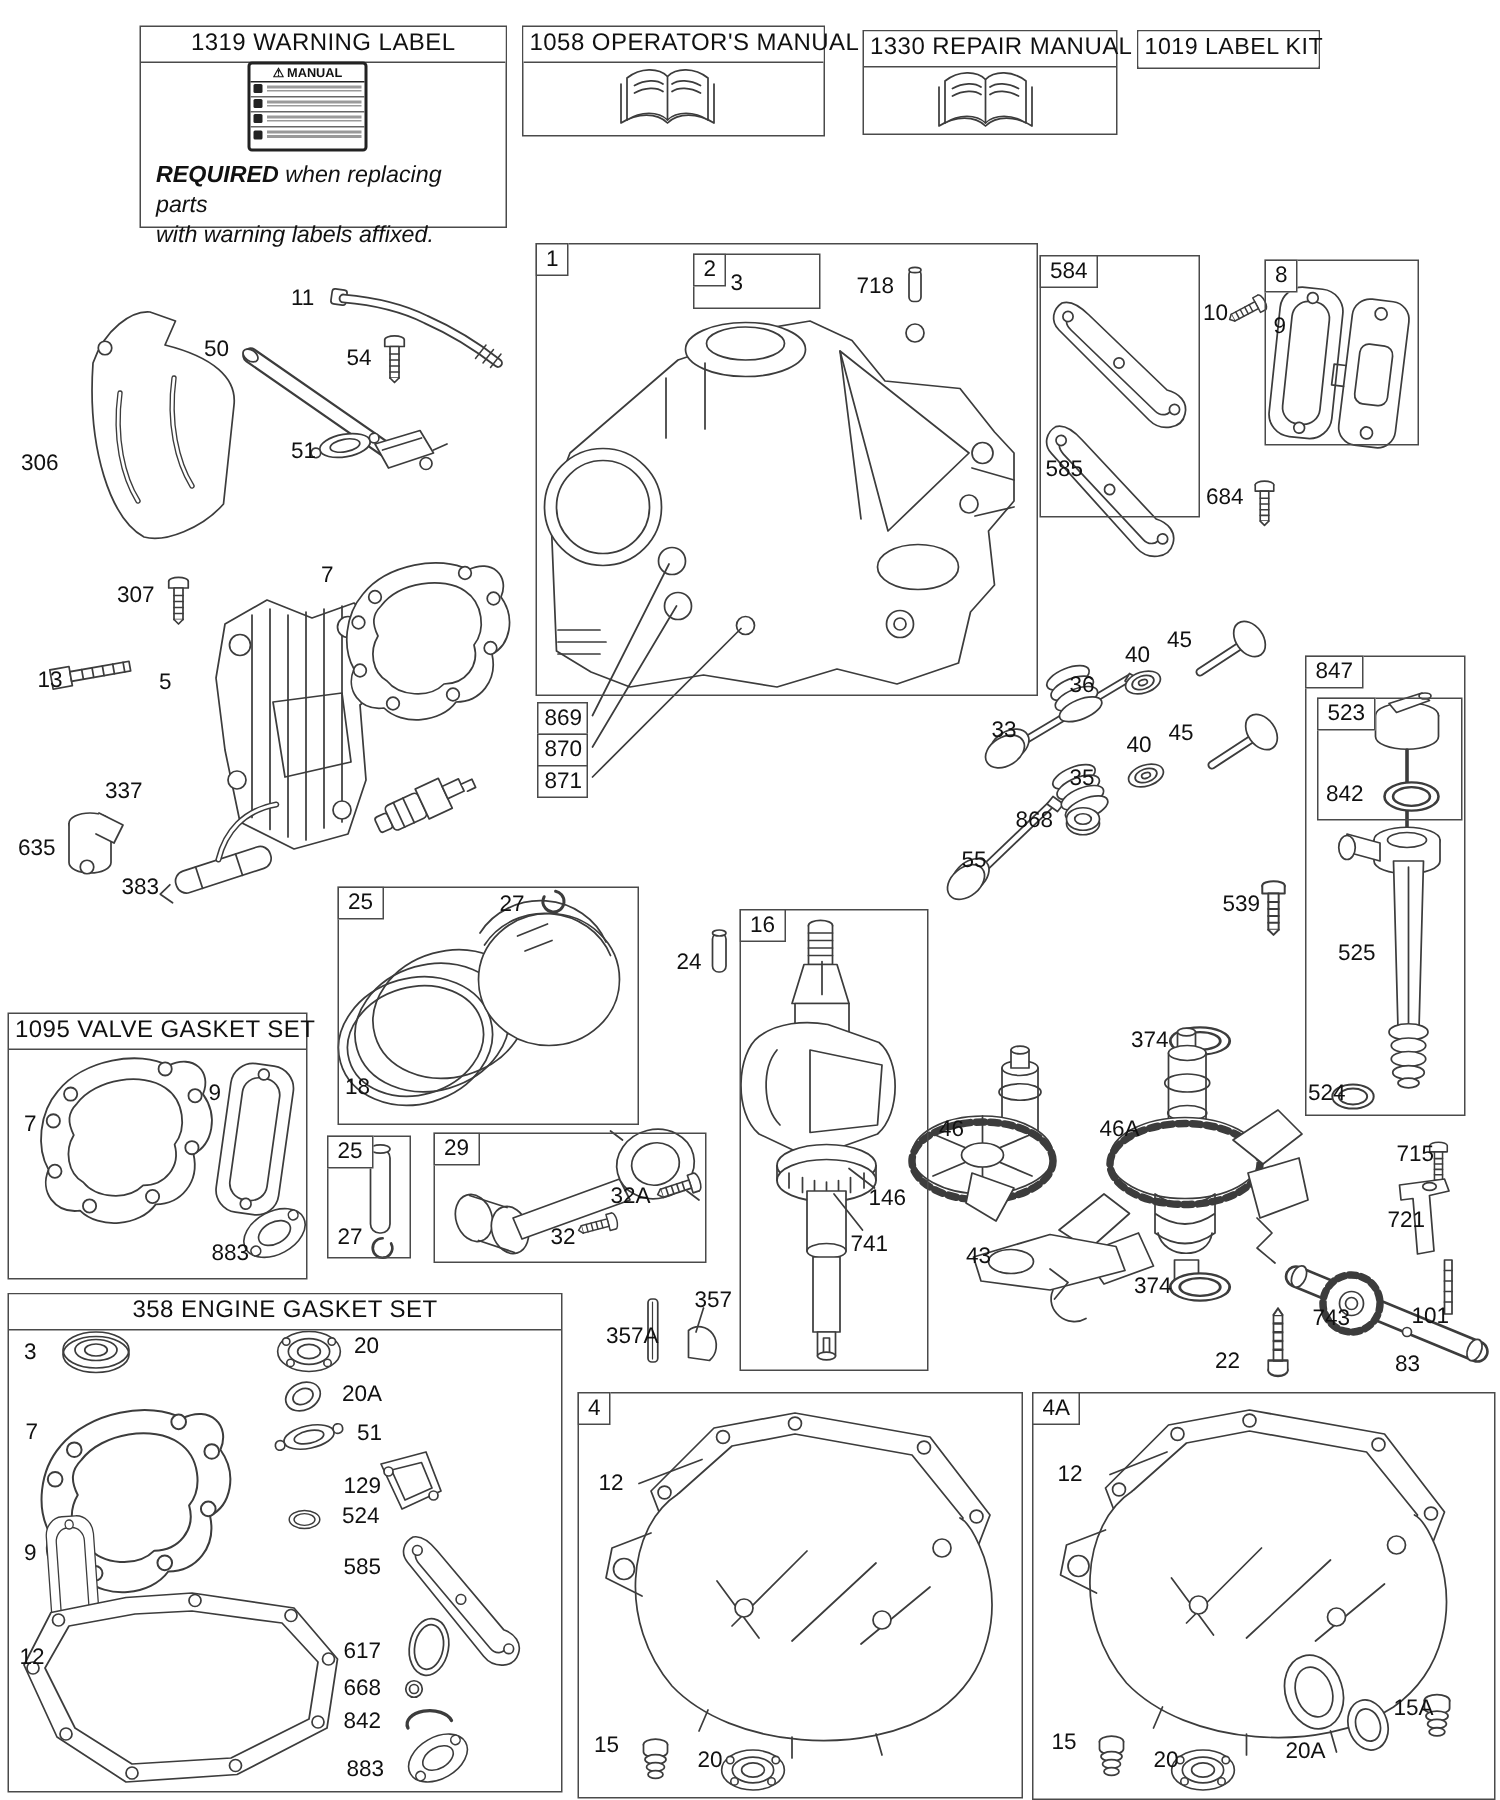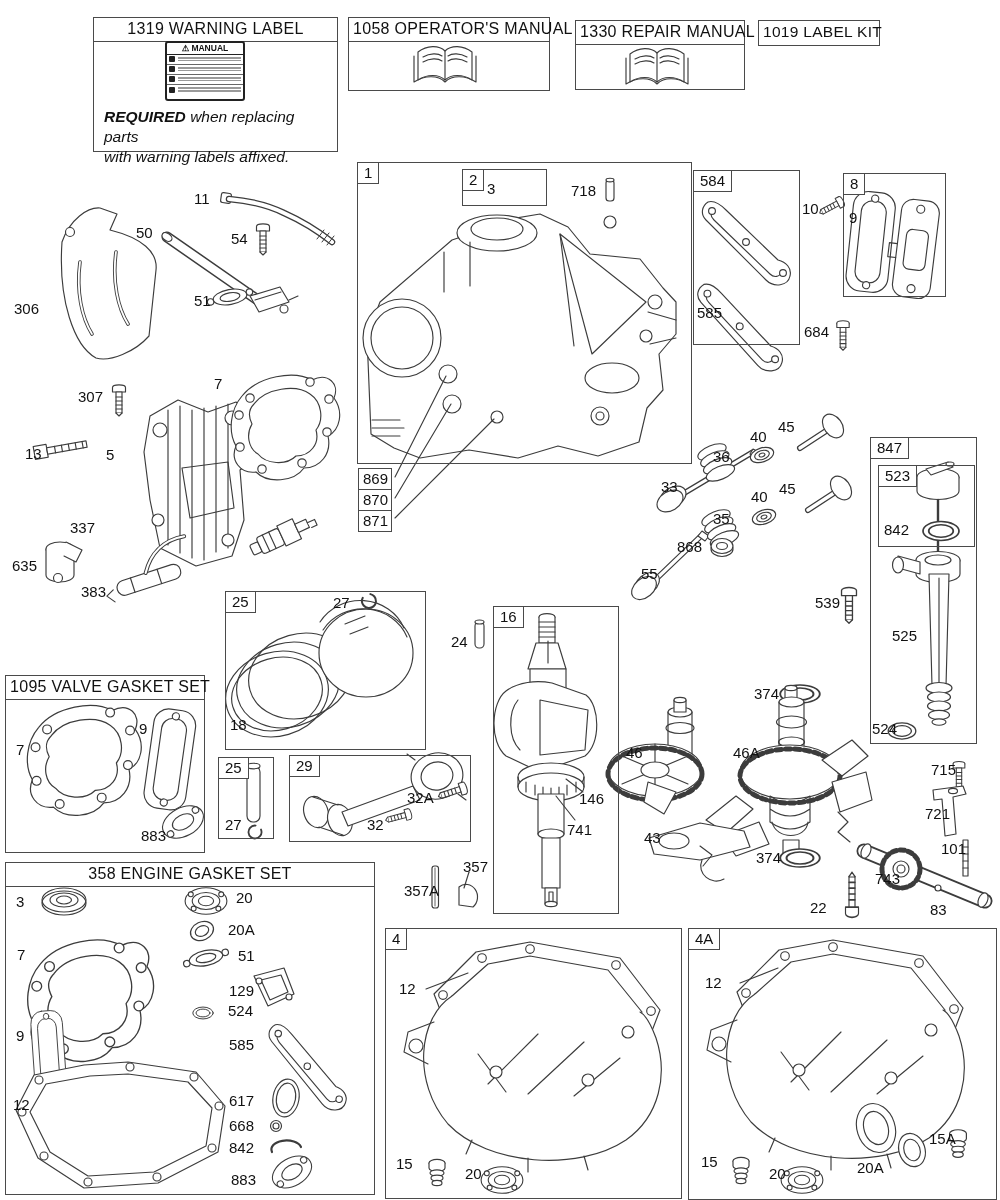--- a/index.html
+++ b/index.html
@@ -634,21 +634,21 @@
 <span class="callout" style="left:451px;top:634px">24</span>
 <span class="callout" style="left:579px;top:791px">146</span>
 <span class="callout" style="left:567px;top:822px">741</span>
 <span class="callout" style="left:754px;top:686px">374</span>
 <span class="callout" style="left:626px;top:745px">46</span>
 <span class="callout" style="left:733px;top:745px">46A</span>
 <span class="callout" style="left:644px;top:830px">43</span>
 <span class="callout" style="left:756px;top:850px">374</span>
 <span class="callout" style="left:931px;top:762px">715</span>
 <span class="callout" style="left:925px;top:806px">721</span>
-<span class="callout" style="left:941px;top:841px">101</span>
+<span class="callout" style="left:941px;top:870px">101</span>
 <span class="callout" style="left:875px;top:871px">743</span>
 <span class="callout" style="left:930px;top:902px">83</span>
 <span class="callout" style="left:810px;top:900px">22</span>
 <span class="callout" style="left:463px;top:859px">357</span>
 <span class="callout" style="left:404px;top:883px">357A</span>
 <span class="callout" style="left:16px;top:742px">7</span>
 <span class="callout" style="left:139px;top:721px">9</span>
 <span class="callout" style="left:141px;top:828px">883</span>
 <span class="callout" style="left:225px;top:817px">27</span>
 <span class="callout" style="left:407px;top:790px">32A</span>

